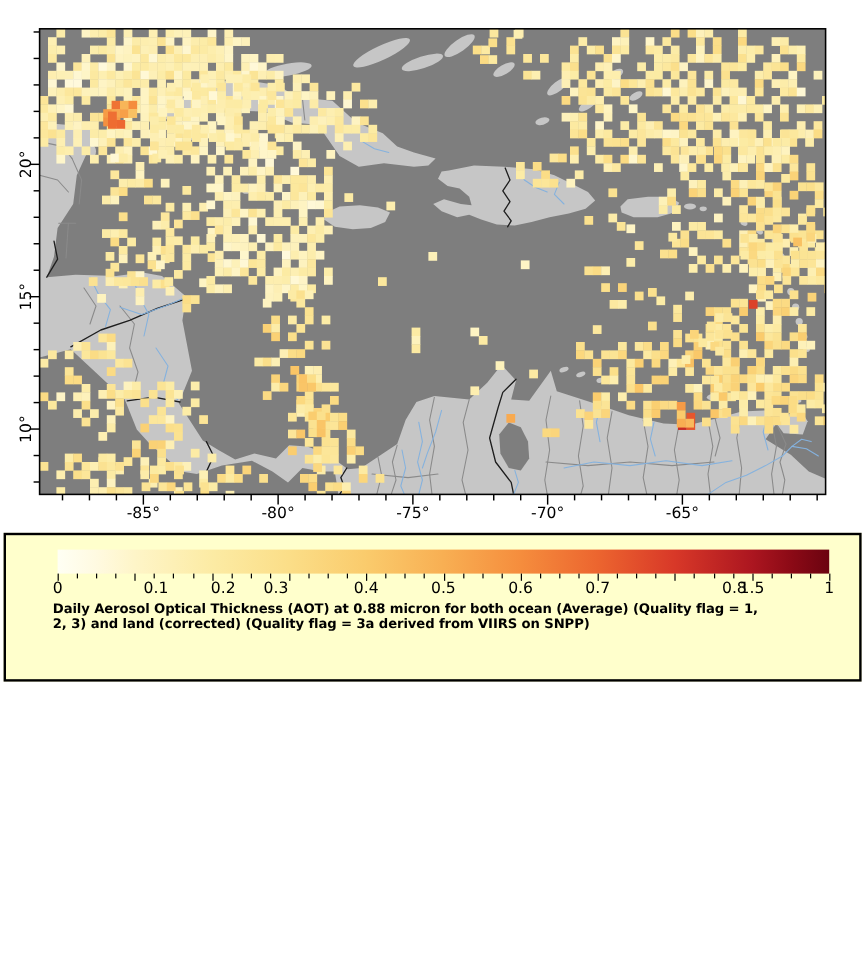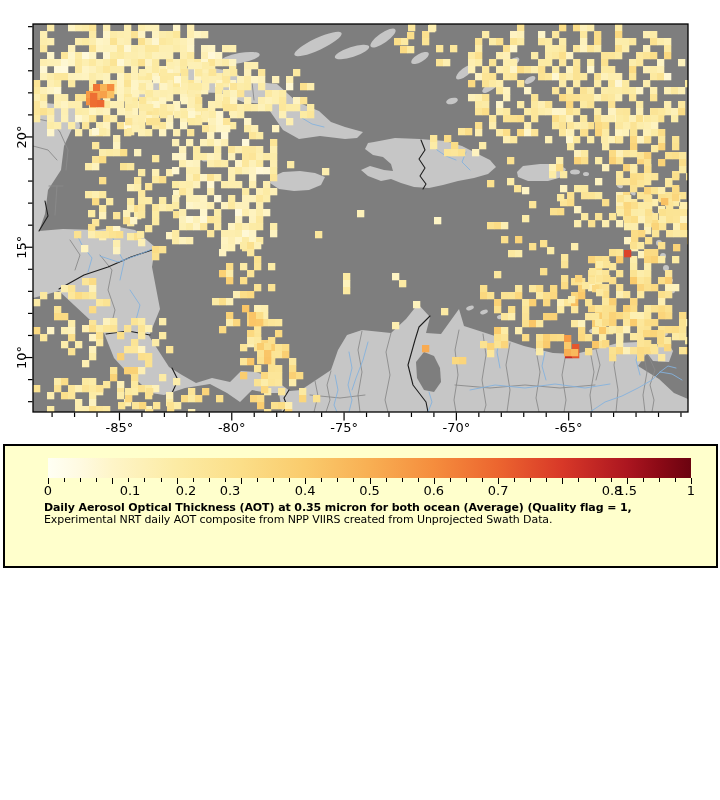--- a/index.html
+++ b/index.html
@@ -1864,17 +1864,17 @@
         <div class="cbar-label" style="left: 225px;">0.3</div>
         <div class="cbar-label" style="left: 300.2px;">0.4</div>
         <div class="cbar-label" style="left: 364.5px;">0.5</div>
         <div class="cbar-label" style="left: 428.8px;">0.6</div>
         <div class="cbar-label" style="left: 493.1px;">0.7</div>
         <div class="cbar-label" style="left: 586px; margin-left: 21px;">0.8</div>
         <div class="cbar-label" style="left: 621.7px;">1.5</div>
         <div class="cbar-label" style="left: 686px;">1</div>
       </div>
     <div id="caption">
-      <div class="cap-bold">Daily Aerosol Optical Thickness (AOT) at 0.35 micron for both ocean (Average) (Quality flag = 1,</div>
-      <div>Experimental NRT daily AOT composite from NPP VIIRS created from Unprojected Swath Data.</div>
+      <div class="cap-bold">Daily Aerosol Optical Thickness (AOT) at 0.88 micron for both ocean (Average) (Quality flag = 1,</div>
+      <div class="cap-bold">2, 3) and land (corrected) (Quality flag = 3a derived from VIIRS on SNPP)</div>
     </div>
   </div>
 </div>
 
 </body></html>

